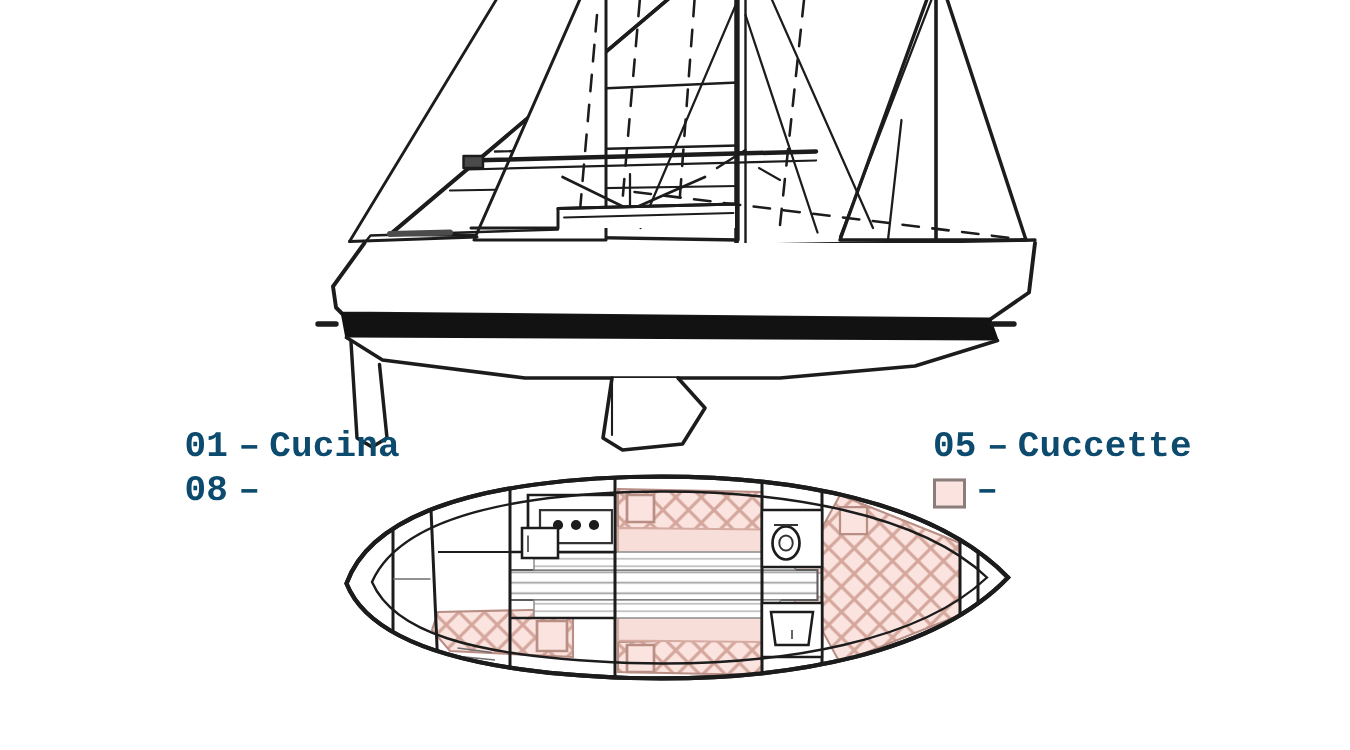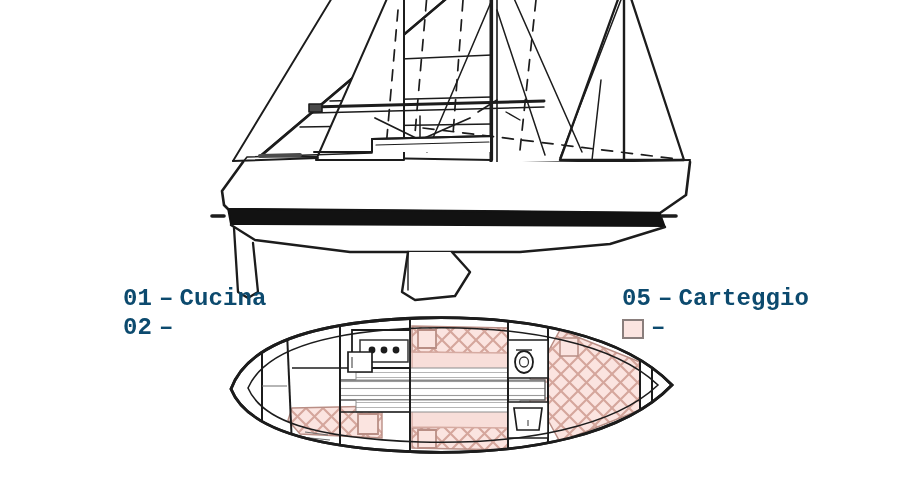--- a/index.html
+++ b/index.html
@@ -271,30 +271,30 @@
     </g>
   </svg>
 
   <div class="legend legend-left">
     <div class="legend-row">
       <span class="legend-code">01</span>
       <span class="legend-dash">–</span>
       <span class="legend-label">Cucina</span>
     </div>
     <div class="legend-row">
-      <span class="legend-code">02</span>
+      <span class="legend-code">08</span>
       <span class="legend-dash">–</span>
     </div>
   </div>
 
   <div class="legend legend-right">
     <div class="legend-row">
       <span class="legend-code">05</span>
       <span class="legend-dash">–</span>
-      <span class="legend-label">Carteggio</span>
+      <span class="legend-label">Cuccette</span>
     </div>
     <div class="legend-row">
       <span class="swatch"></span>
       <span class="legend-dash">–</span>
     </div>
   </div>
 
 </div>
 
 </body></html>

